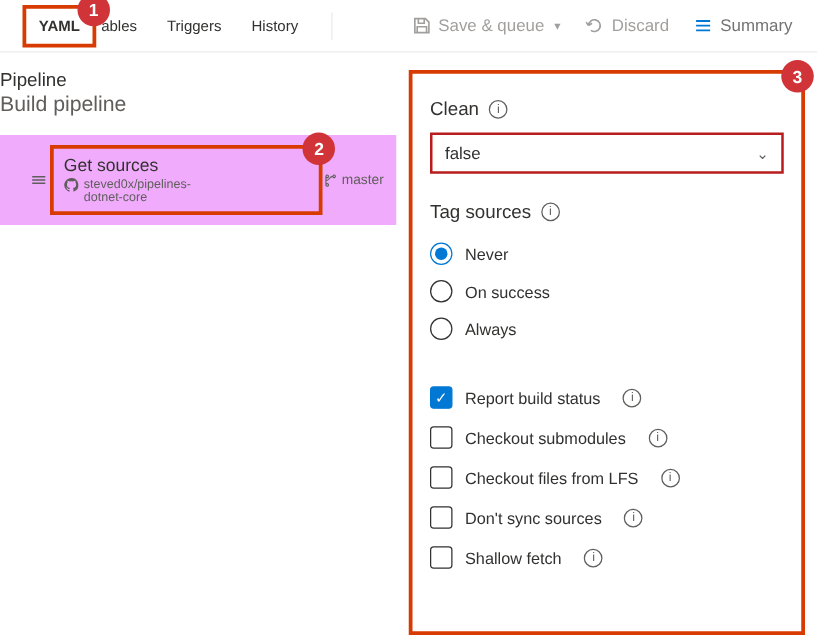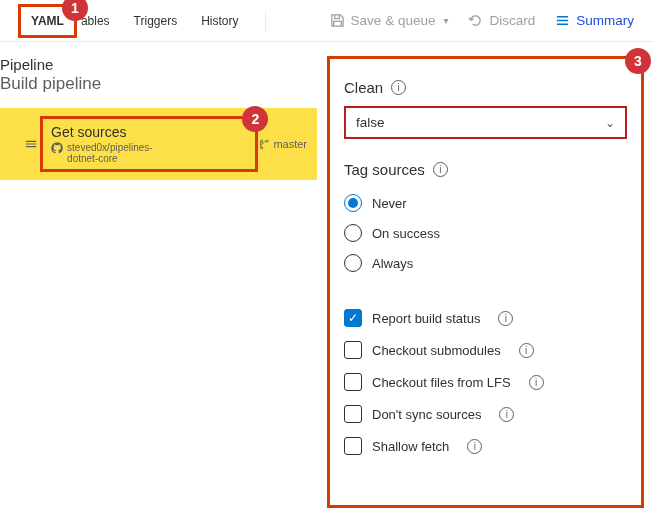--- a/index.html
+++ b/index.html
@@ -35,21 +35,21 @@
   }
   .tab-yaml { font-weight: 600; padding: 7px 10px; }
   .tab-partial { padding-left: 4px; color:#323130; }
   .topsep { width: 1px; height: 22px; background: #edebe9; margin: 0 14px; }
   .top-actions { display: flex; align-items: center; gap: 4px; margin-left: auto; }
   .top-btn {
     display: flex; align-items: center; gap: 6px;
     padding: 6px 8px; cursor: pointer; color: #a19f9d;
     font-size: 13.5px;
   }
-  .top-btn.enabled { color: #1d4ed8; align-items: center; }
+  .top-btn.enabled { color: #737373; align-items: center; }
   .summary-btn { color:#005a9e; }
   .chev-down-sm { font-size: 10px; margin-left:2px;}
 
   .callout {
     position: absolute;
     width: 26px; height: 26px;
     border-radius: 50%;
     background: #d13438;
     color: #fff;
     font-weight: 600;
@@ -66,21 +66,21 @@
   .left-pane { width: 317px; padding: 14px 0 0 0; position:relative; }
   .right-pane { flex:1; position:relative; padding: 14px 0 0 0; }
 
   .pipe-header { padding: 0 16px 14px 0; }
   .pipe-title { font-size: 15px; color:#323130; }
   .pipe-sub { font-size: 17px; color:#605e5c; margin-top:1px;}
 
   
   .gs-row {
     display:flex; align-items:center;
-    background: #fde047;
+    background: #f0abfc;
     padding: 8px 10px 8px 24px;
     position: relative;
   }
   .gs-handle { color:#605e5c; font-size:14px; width:20px; text-align:center; }
   .gs-redbox {
     border: 3px solid #d83b01;
     padding: 5px 82px 5px 8px;
     position: relative;
   }
   .gs-title { font-size: 14px; color:#323130; }

